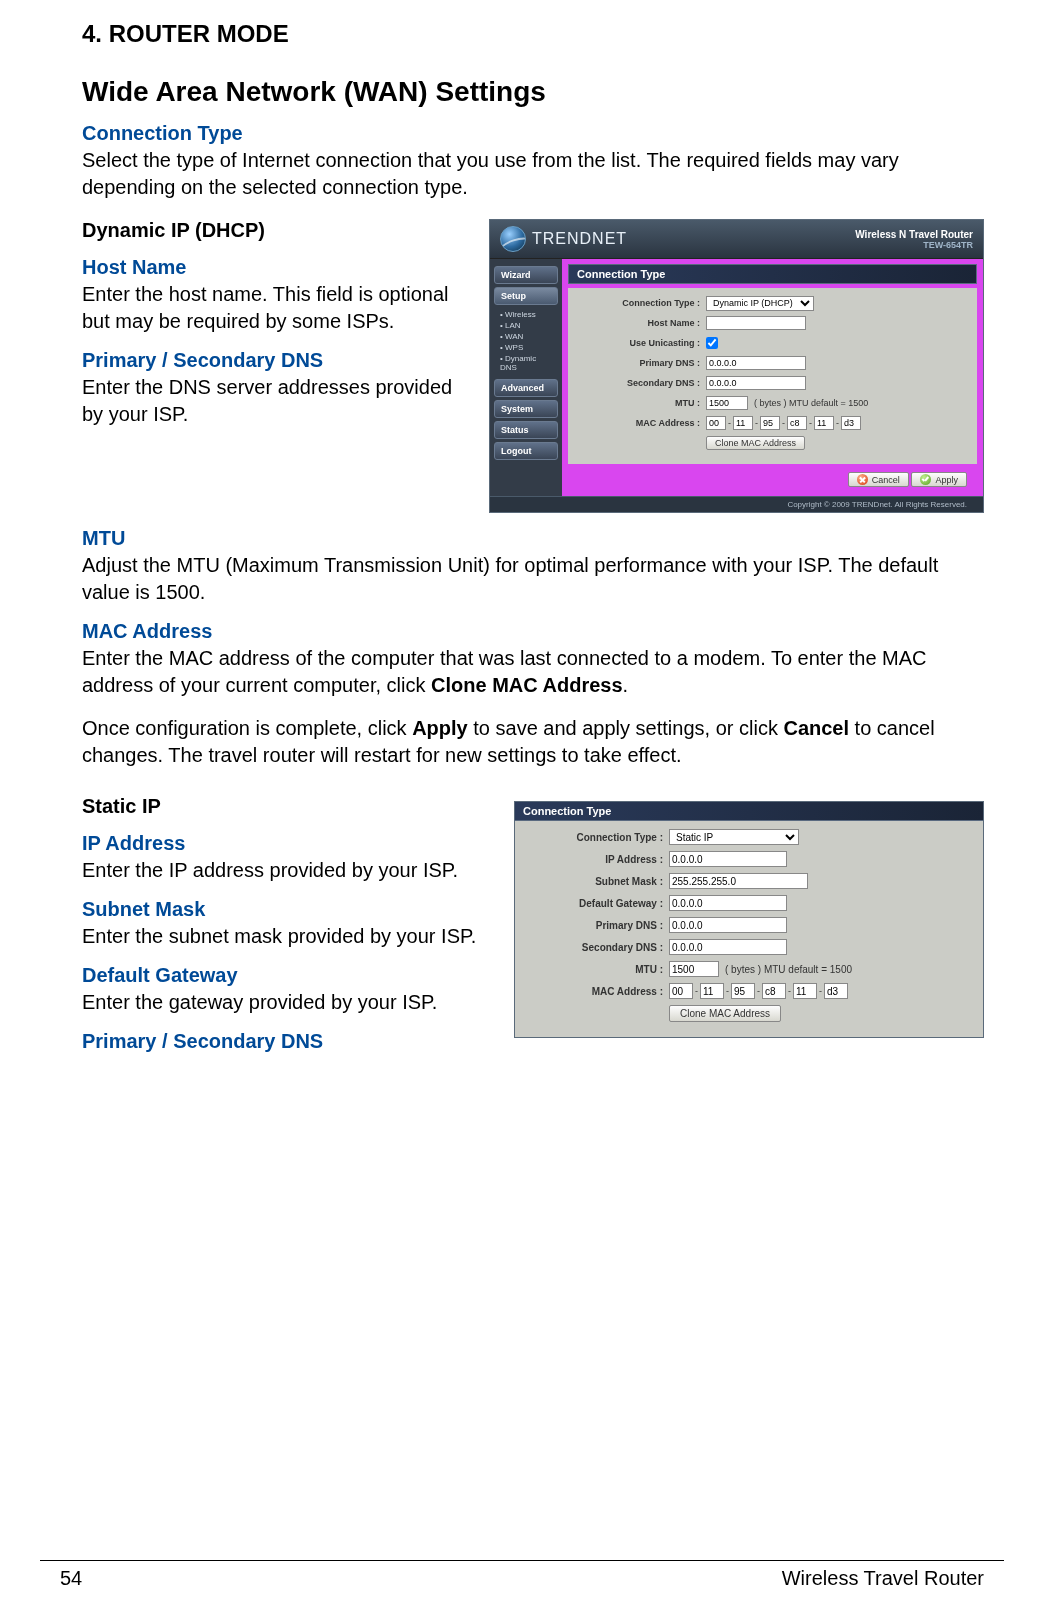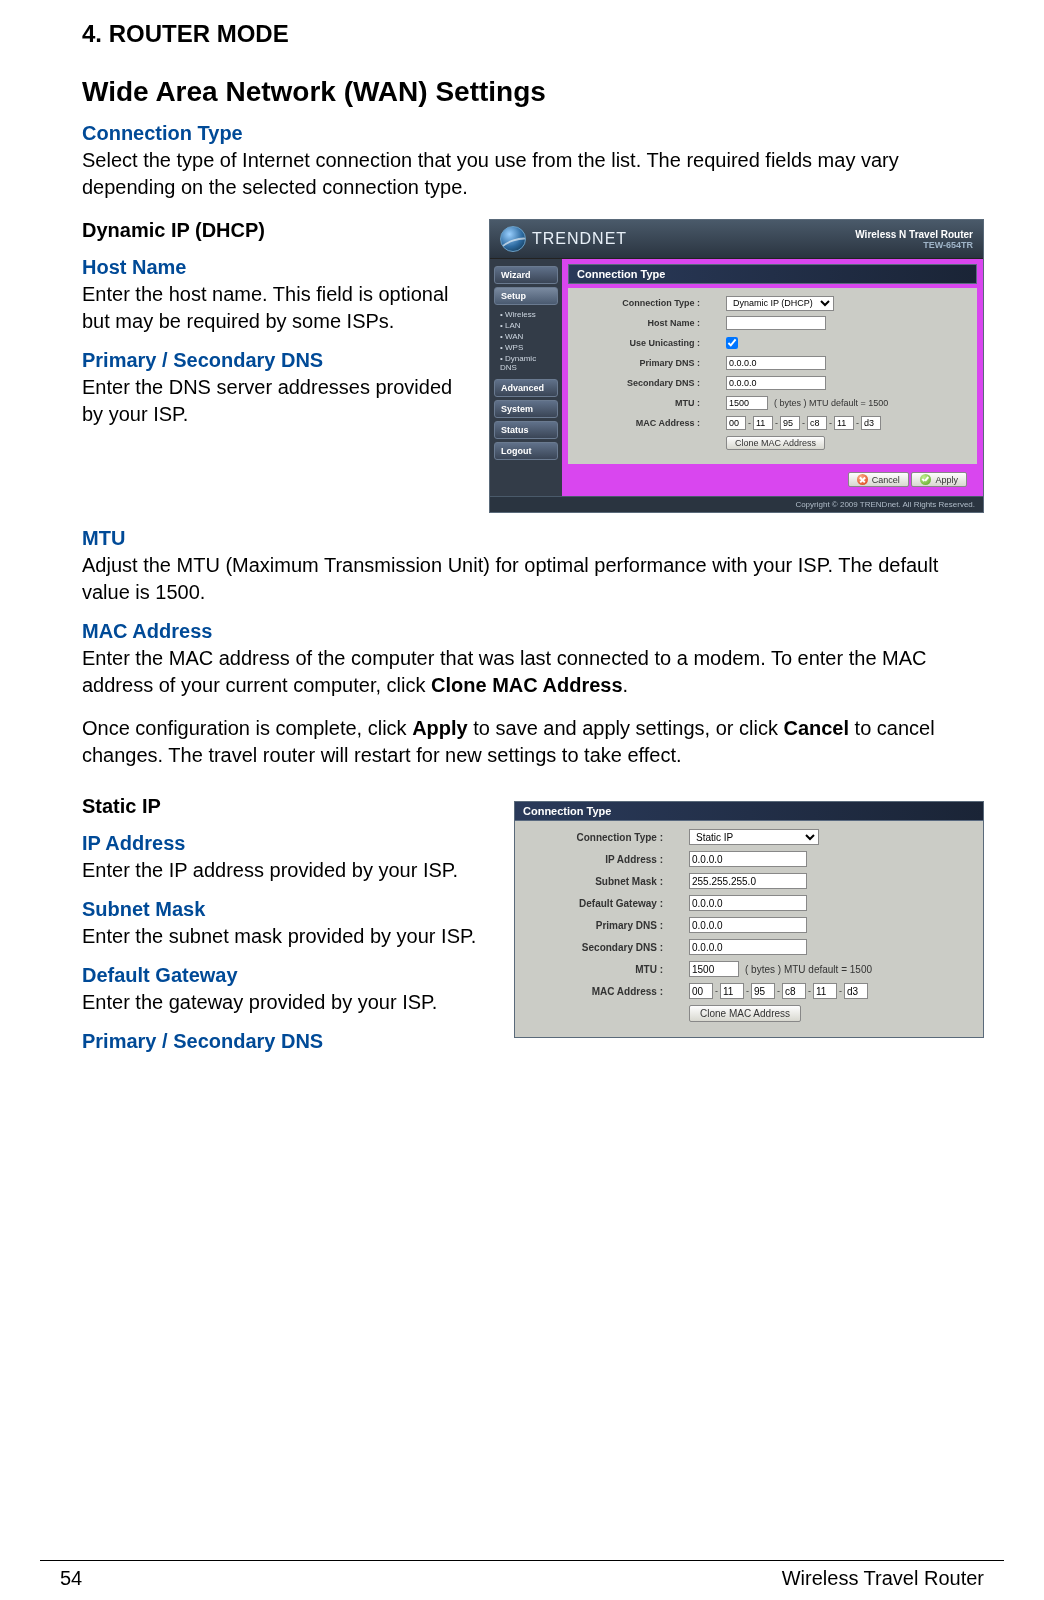--- a/index.html
+++ b/index.html
@@ -105,21 +105,21 @@
   .nav-item { font-size: 8px; color: #cdd6e0; padding: 1px 8px 1px 10px; }
   .panel-col { flex: 1; padding: 5px 6px; }
   .panel-title {
     background: linear-gradient(to right, #2a3a5a, #1a2436);
     color: #fff; font-weight: bold; font-size: 11px;
     padding: 3px 8px; border: 1px solid #5a6a80; margin-bottom: 4px;
   }
   .form-area {
     background: #cbccc6; padding: 6px 8px 10px 8px;
   }
-  .form-row { display: flex; align-items: center; margin-bottom: 2px; height: 18px; gap: 20px; }
+  .form-row { display: flex; align-items: center; margin-bottom: 2px; height: 18px; }
   .form-label {
     width: 130px; text-align: right; color: #333; font-size: 9px;
     padding-right: 6px; font-weight: bold;
   }
   .form-ctrl { display: flex; align-items: center; gap: 2px; }
   .form-ctrl input[type=text], .form-ctrl select {
     font-size: 9px; height: 14px; border: 1px solid #888;
     background: #fff; padding: 0 2px;
   }
   .form-ctrl select { height: 15px; }
@@ -142,21 +142,21 @@
   .ic-apply::before {
     content: ""; position: absolute; left: 2px; top: 5px; width: 3px; height: 1.5px;
     background: #fff; transform: rotate(45deg);
   }
   .ic-apply::after {
     content: ""; position: absolute; left: 3.5px; top: 4px; width: 5px; height: 1.5px;
     background: #fff; transform: rotate(-50deg);
   }
   .copyright {
     background: #2a3440; color: #b0bcc8; font-size: 8px; text-align: right;
-    padding: 3px 8px; border-top: 1px solid #4a5a6a;
+    padding: 3px 16px; border-top: 1px solid #4a5a6a;
   }
 
   
   .panel-only {
     border: 1px solid #5a6a7a;
     font-family: Tahoma, Arial, sans-serif;
     background: #cbccc6;
   }
   .panel-only .panel-title { margin: 0; border-width: 0 0 1px 0; }
   .panel-only .form-area { padding: 6px 8px 12px 8px; }
@@ -348,21 +348,21 @@
             </div>
             <div class="form-row">
               <div class="form-label">IP Address :</div>
               <div class="form-ctrl">
                   <input type="text" style="width: 118px;" value="0.0.0.0">
                 </div>
             </div>
             <div class="form-row">
               <div class="form-label">Subnet Mask :</div>
               <div class="form-ctrl">
-                  <input type="text" style="width: 118px;" value="255.255.255.0">
+                  <input type="text" style="width: 139px;" value="255.255.255.0">
                 </div>
             </div>
             <div class="form-row">
               <div class="form-label">Default Gateway :</div>
               <div class="form-ctrl">
                   <input type="text" style="width: 118px;" value="0.0.0.0">
                 </div>
             </div>
             <div class="form-row">
               <div class="form-label">Primary DNS :</div>

